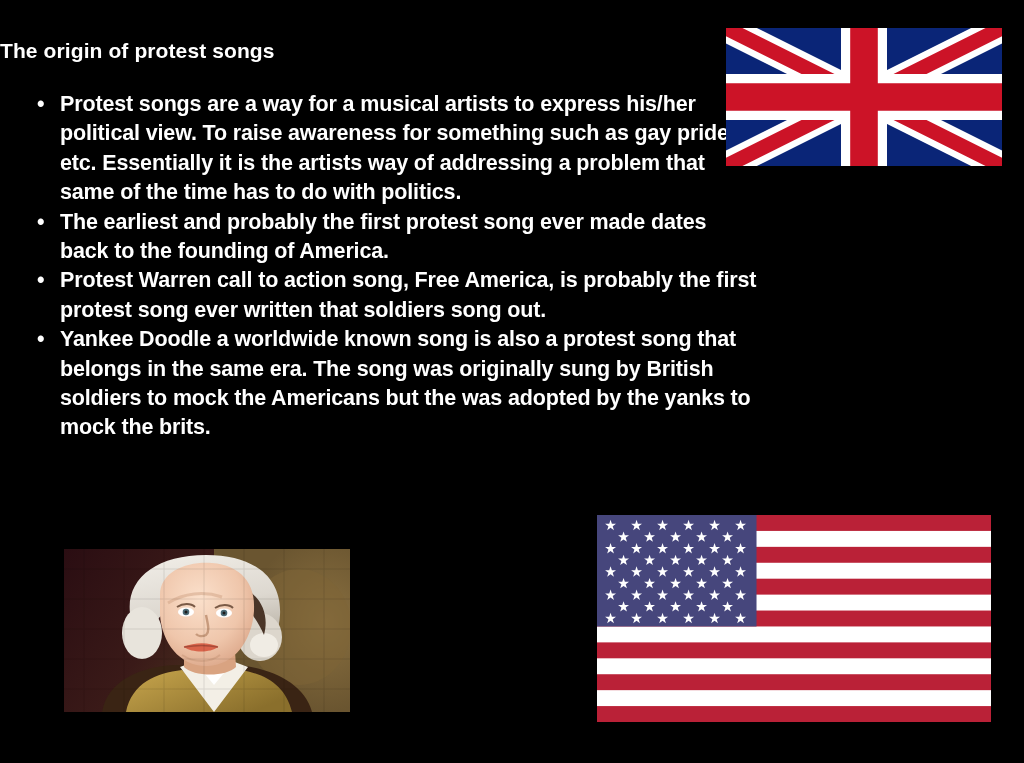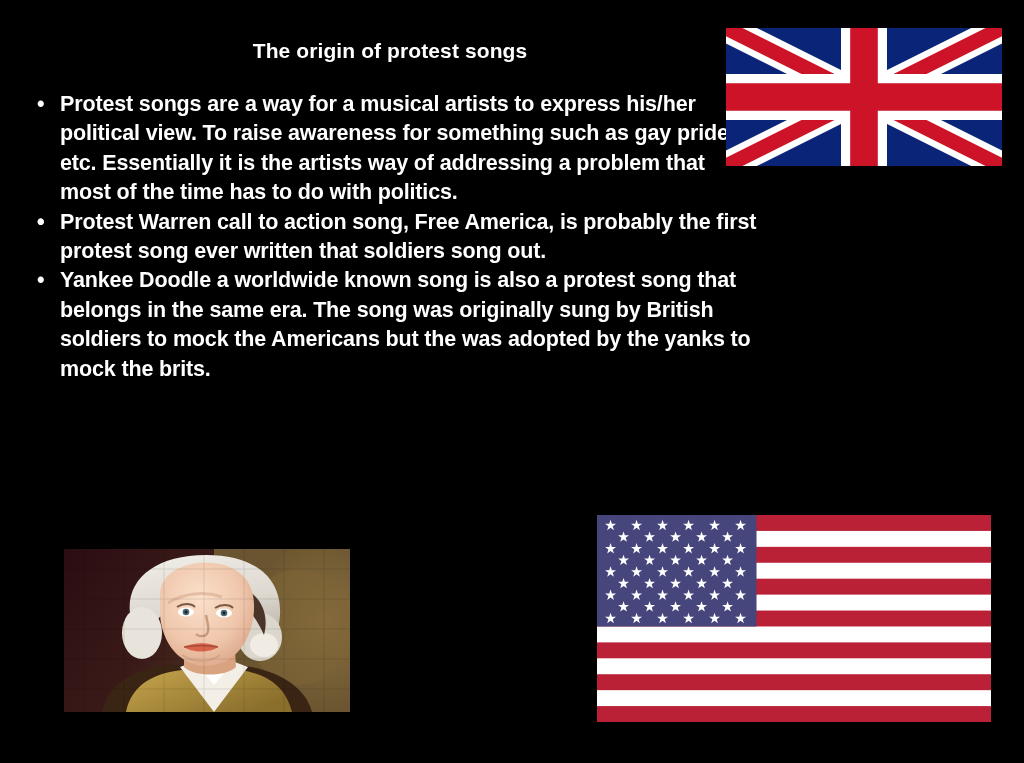--- a/index.html
+++ b/index.html
@@ -20,21 +20,21 @@
     height: 763px;
     background: #000000;
   }
 
   
   #slide-title {
     position: absolute;
     left: 0px;
     top: 38px;
     width: 780px;
-    text-align: center;
+    text-align: left;
     color: #ffffff;
     font-family: "Liberation Sans", sans-serif;
     font-weight: bold;
     font-size: 21px;
     line-height: 26px;
     letter-spacing: 0.1px;
     white-space: nowrap;
   }
 
   
@@ -115,24 +115,25 @@
 </head>
 <body>
 
 <div id="slide">
 
   <div id="slide-title">The origin of protest songs</div>
 
   <ul id="bullet-list">
     <li class="bullet-item">
       <span class="bullet-dot">•</span>
-      <span class="bullet-text">Protest songs are a way for a musical artists to express his/her political view. To raise awareness for something such as gay pride etc. Essentially it is the artists way of addressing a problem that most of the time has to do with politics.</span>
+      <span class="bullet-text">Protest songs are a way for a musical artists to express his/her political view. To raise awareness for something such as gay pride etc. Essentially it is the artists way of addressing a problem that same of the time has to do with politics.</span>
     </li>
     <li class="bullet-item">
       <span class="bullet-dot">•</span>
+      <span class="bullet-text">The earliest and probably the first protest song ever made dates back to the founding of America.</span>
     </li>
     <li class="bullet-item">
       <span class="bullet-dot">•</span>
       <span class="bullet-text">Protest Warren call to action song, Free America, is probably the first protest song ever written that soldiers song out.</span>
     </li>
     <li class="bullet-item">
       <span class="bullet-dot">•</span>
       <span class="bullet-text">Yankee Doodle a worldwide known song is also a protest song that belongs in the same era. The song was originally sung by British soldiers to mock the Americans but the was adopted by the yanks to mock the brits.</span>
     </li>
   </ul>

